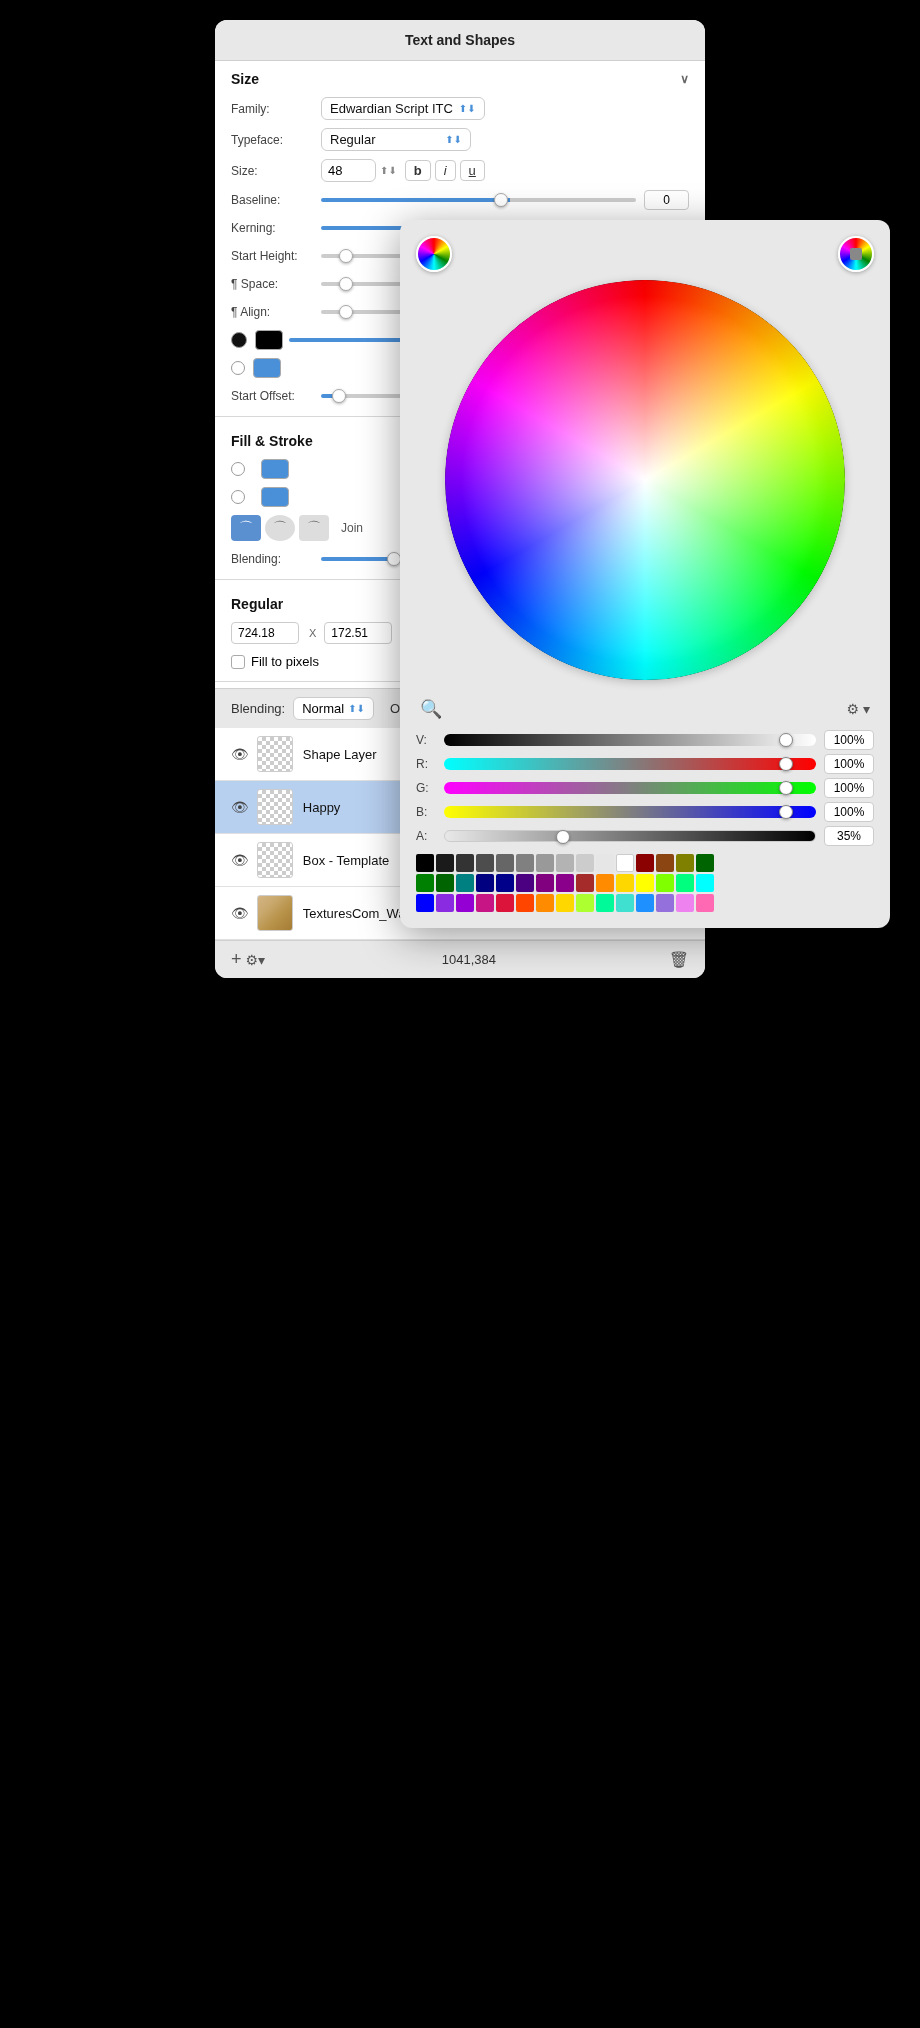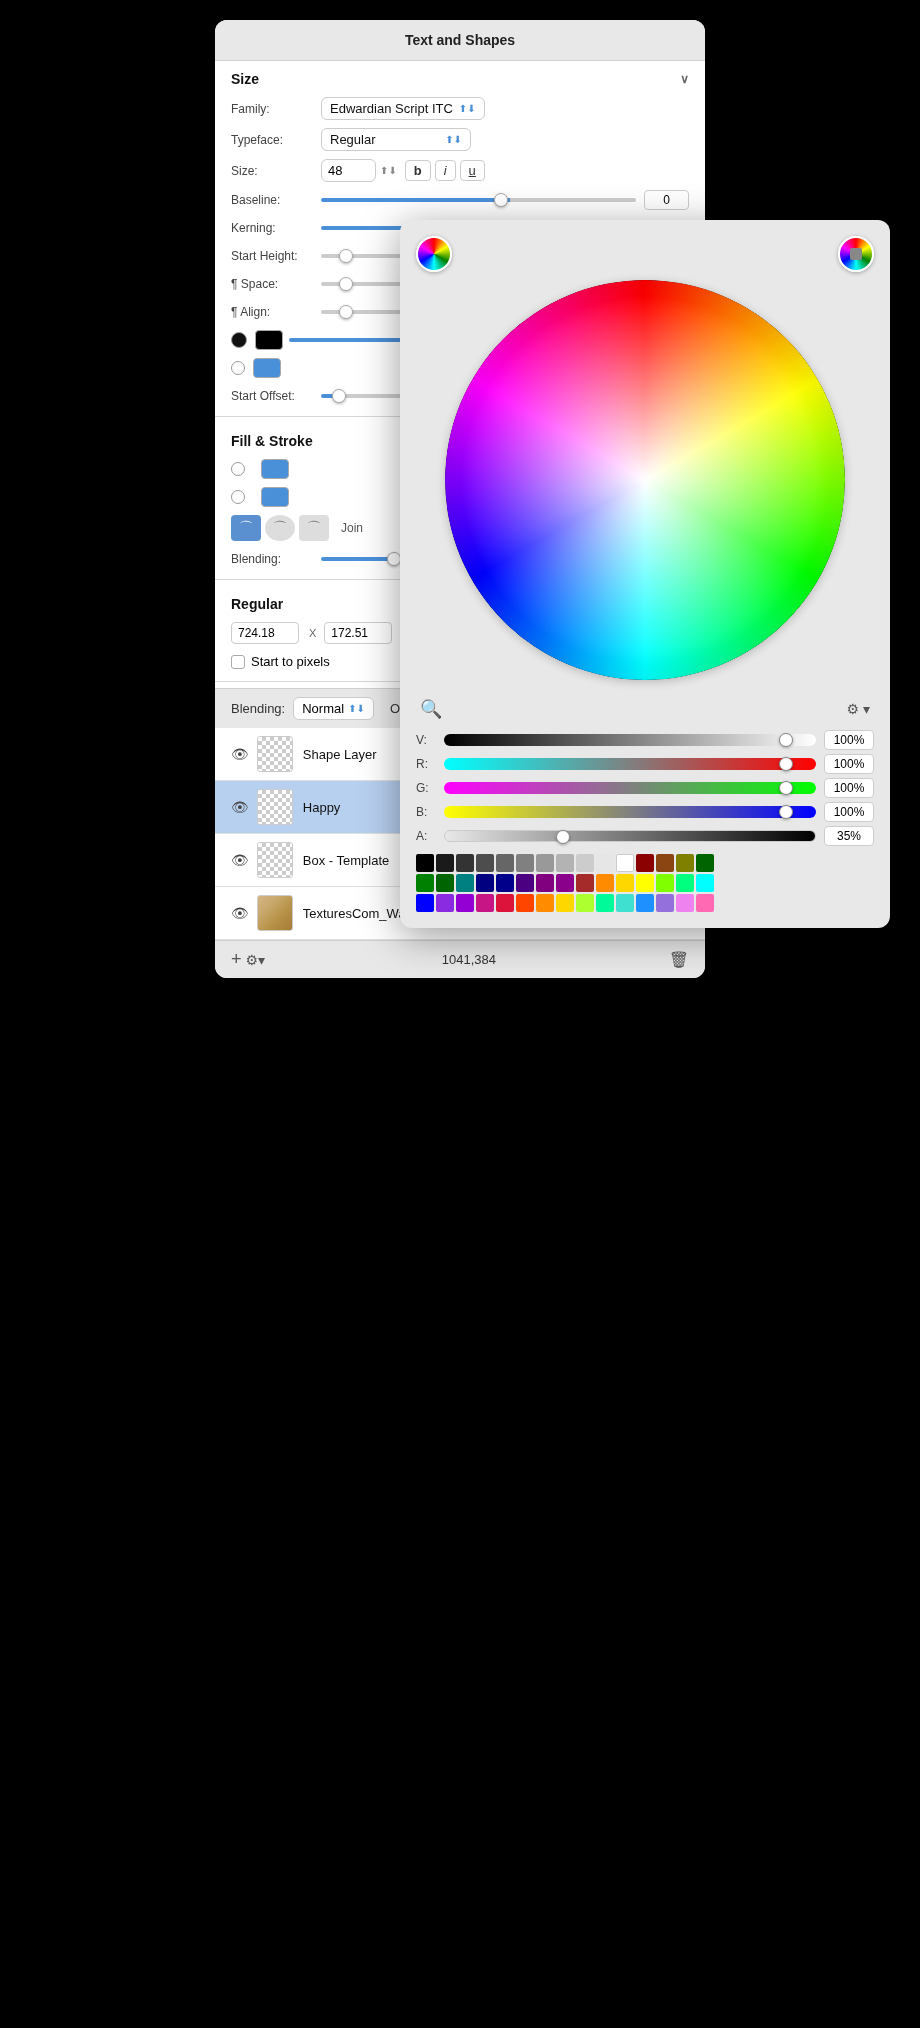--- a/index.html
+++ b/index.html
@@ -662,21 +662,21 @@
 
   <div class="geo-row">
     <input class="geo-field" type="text" value="724.18" style="">
     <span class="geo-label">X</span>
     <input class="geo-field" type="text" value="172.51" style="">
     <span class="geo-label">W</span>
   </div>
 
   <div class="snap-row">
     <div class="checkbox"></div>
-    <span>Start to pixels</span>
+    <span>Fill to pixels</span>
   </div>
 
   <div class="divider"></div>
 
   <div class="blending-bar">
     <span style="font-size:13px;color:#333;">Blending:</span>
     <div class="blend-select" style="min-width:80px;">
       <span>Normal</span>
       <span style="font-size:10px;color:#4a90d9;">⬆⬇</span>
     </div>

